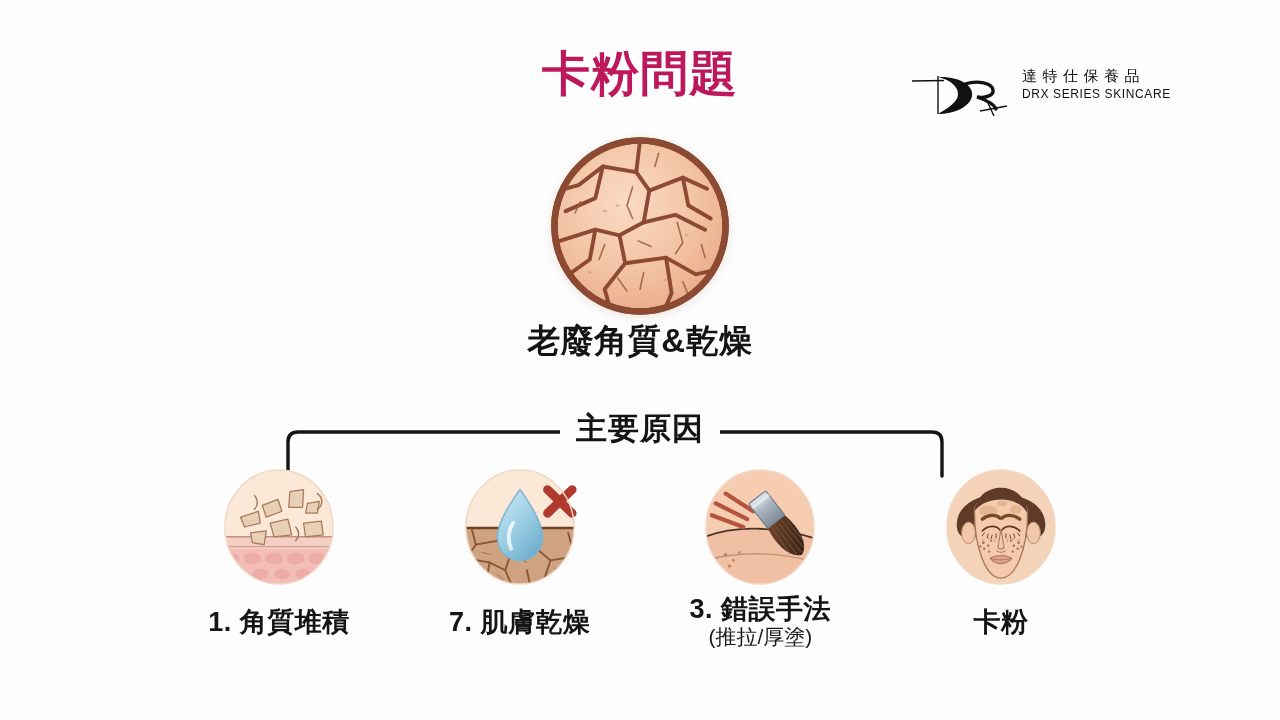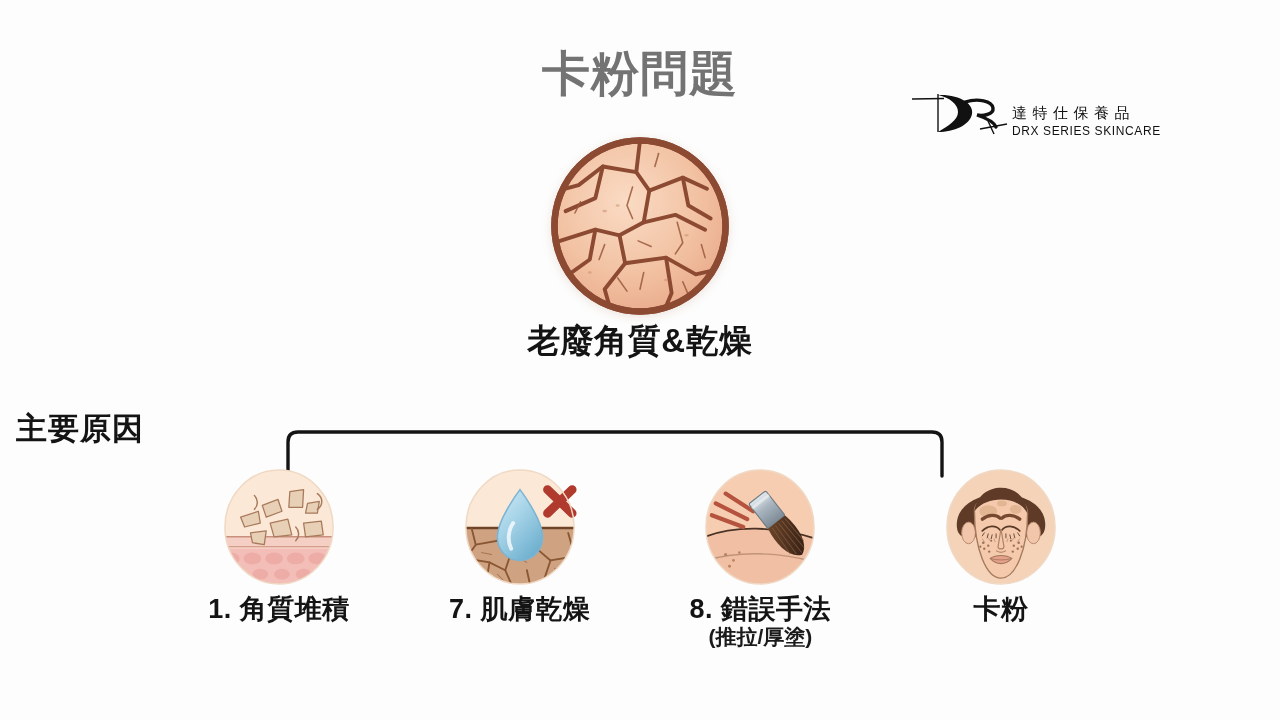--- a/index.html
+++ b/index.html
@@ -13,25 +13,26 @@
     font-family: "Liberation Sans", "DejaVu Sans", sans-serif;
     overflow: hidden;
     position: relative;
     color: #1a1a1a;
   }
 
   
   #brand-logo {
     position: absolute;
     left: 908px;
-    top: 78px;
+    top: 64px;
     width: 270px;
     height: 62px;
     display: flex;
-    align-items: flex-end;
+    align-items: flex-start;
+    gap: 10px;
   }
   #brand-logo .logo-mark {
     width: 104px;
     height: 58px;
     flex: 0 0 auto;
   }
   #brand-logo .logo-text {
     display: flex;
     flex-direction: column;
     justify-content: center;
@@ -55,21 +56,21 @@
   
   #page-title {
     position: absolute;
     left: 0;
     right: 0;
     top: 48px;
     text-align: center;
     font-size: 48px;
     font-weight: 700;
     letter-spacing: 1px;
-    color: #737373;
+    color: #be185d;
     line-height: 1.1;
   }
 
   
   #hero-block {
     position: absolute;
     left: 50%;
     top: 133px;
     transform: translateX(-50%);
     width: 330px;
@@ -97,20 +98,21 @@
     left: 260px;
     top: 418px;
     width: 710px;
     height: 60px;
   }
   #mid-label {
     position: absolute;
     left: 0;
     right: 0;
     top: 408px;
+    text-align: center;
     font-size: 31px;
     font-weight: 700;
     letter-spacing: 1px;
     color: #141414;
   }
   #mid-label span {
     background: #fdfdfd;
     padding: 0 16px;
   }
 
@@ -129,32 +131,32 @@
     display: flex;
     flex-direction: column;
     align-items: center;
   }
   .cause-icon {
     width: 148px;
     height: 118px;
     display: block;
   }
   .cause-label {
-    margin-top: 8px;
+    margin-top: 21px;
     font-size: 27px;
     font-weight: 700;
     letter-spacing: 0.5px;
     color: #141414;
     text-align: center;
     line-height: 1.12;
     white-space: nowrap;
   }
   .cause-sublabel {
     font-size: 21px;
-    font-weight: 700;
+    font-weight: 400;
     color: #1a1a1a;
     text-align: center;
     line-height: 1.15;
     margin-top: 1px;
     white-space: nowrap;
   }
   .cause-item.shift-up .cause-label { margin-top: 8px; }
 </style>
 </head>
 <body>
@@ -374,21 +376,21 @@
             <path d="M90 56 L88 88"></path>
               <path d="M94 56 L93 92"></path>
             <path d="M98 56 L98 94"></path>
               <path d="M102 56 L103 92"></path>
             <path d="M106 56 L107 86"></path>
           </g>
         </g>
       </g>
       <ellipse cx="75" cy="60" rx="55" ry="58" fill="none" stroke="#f0d9c4" stroke-width="1.5"></ellipse>
     </svg>
-    <div class="cause-label">8. 錯誤手法</div>
+    <div class="cause-label">3. 錯誤手法</div>
     <div class="cause-sublabel">(推拉/厚塗)</div>
   </div>
 
   <div class="cause-item">
     <svg class="cause-icon" viewBox="0 0 150 120">
       <defs>
         <clipPath id="c4">
             <ellipse cx="75" cy="60" rx="55" ry="58"></ellipse>
           </clipPath>
       </defs>

